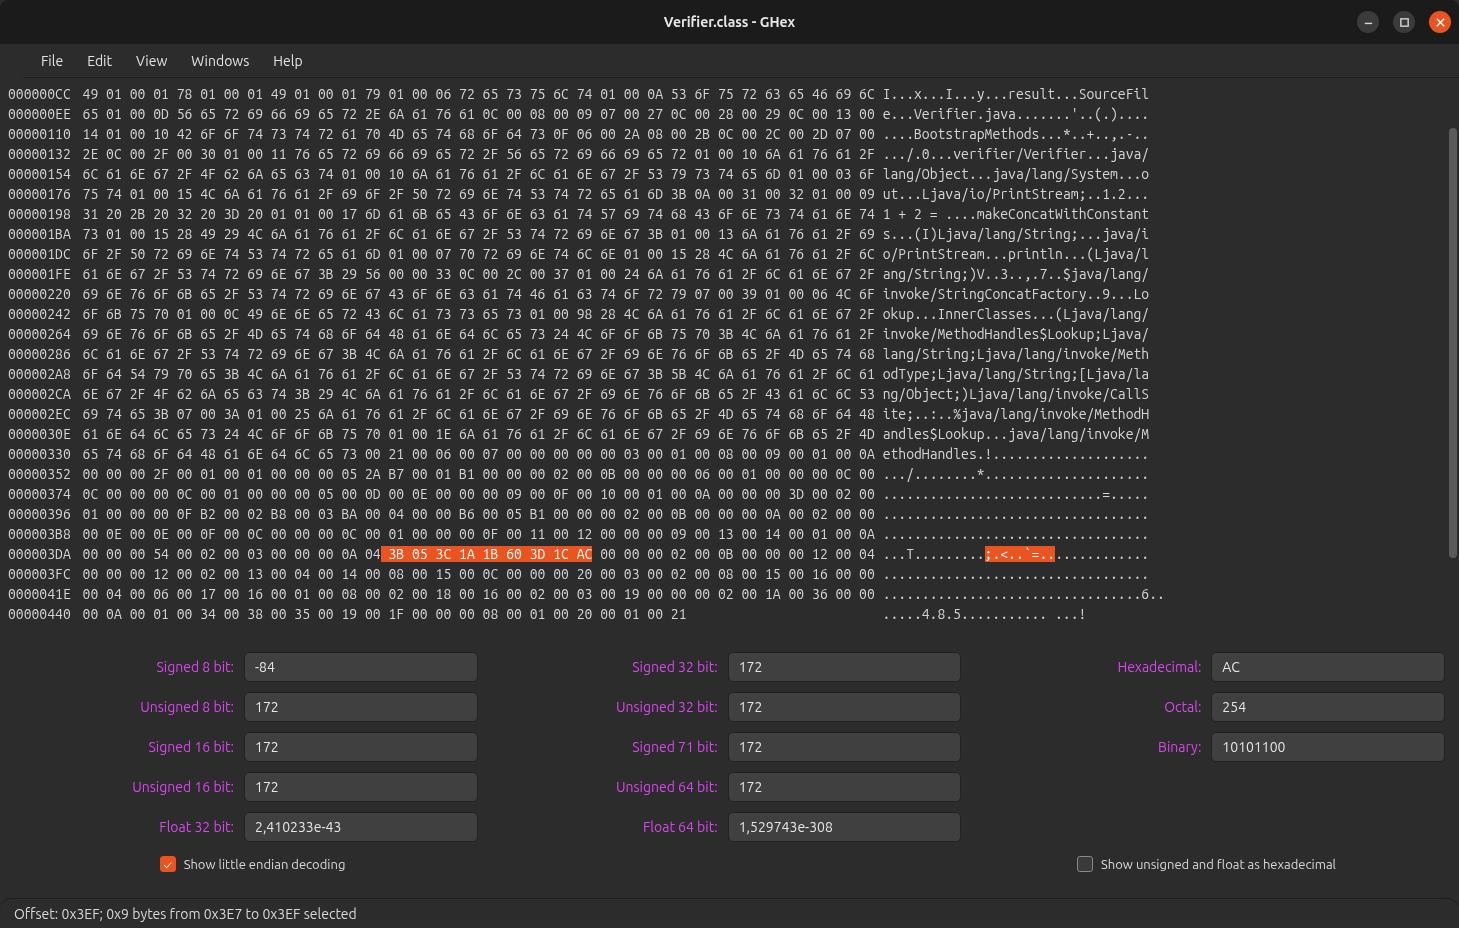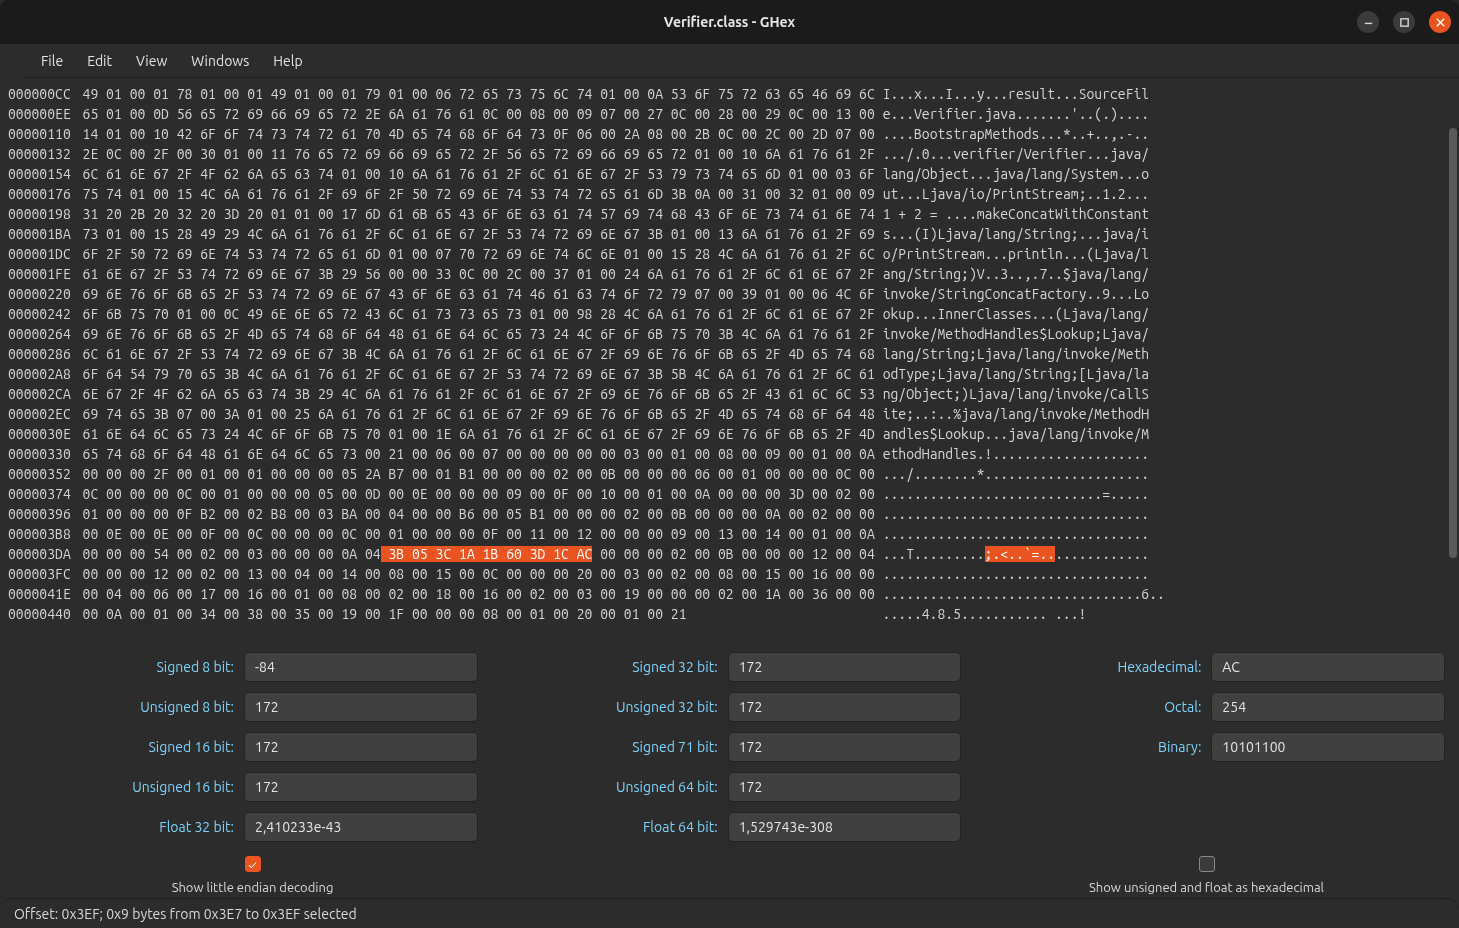--- a/index.html
+++ b/index.html
@@ -90,21 +90,21 @@
   .insp-cols { display: flex; gap: 20px; }
   .insp-col { flex: 1 1 0; }
   .insp-row {
     display: flex; align-items: center;
     gap: 10px; margin-bottom: 10px;
   }
   .insp-label {
     flex: 0 0 220px;
     text-align: right;
     font-size: 14px;
-    color: #7dd3fc;
+    color: #d946ef;
   }
   .insp-field {
     flex: 1 1 auto;
     background: #404040;
     border: 1px solid #222;
     border-radius: 5px;
     height: 30px;
     display: flex; align-items: center;
     padding: 0 10px;
     font-size: 14px;
@@ -117,21 +117,21 @@
     width: 30px; height: 30px;
     background: #3a3a3a;
     border: 1px solid #222;
     display: flex; align-items: center; justify-content: center;
     font-size: 16px; color: #e6e6e6;
     margin-left: -1px;
     cursor: pointer;
   }
   .step-btn.first { border-top-left-radius: 0; border-bottom-left-radius: 0; border-left: none; }
   .stepper .insp-field { border-top-right-radius: 0; border-bottom-right-radius: 0; }
-  .check-row { display: flex; align-items: center; justify-content: center; gap: 8px; margin-top: 4px; flex-direction: column; }
+  .check-row { display: flex; align-items: center; justify-content: center; gap: 8px; margin-top: 4px; }
   .checkbox-box {
     width: 16px; height: 16px; border-radius: 3px;
     border: 1px solid #888; display: flex; align-items: center; justify-content: center;
     background: #3a3a3a;
   }
   .checkbox-box.checked { background: #e95420; border-color: #e95420; }
   .checkbox-box.checked::after { content: "✓"; color: #fff; font-size: 12px; }
   .statusbar {
     position: fixed;
     left: 0; right: 0; bottom: 0;

